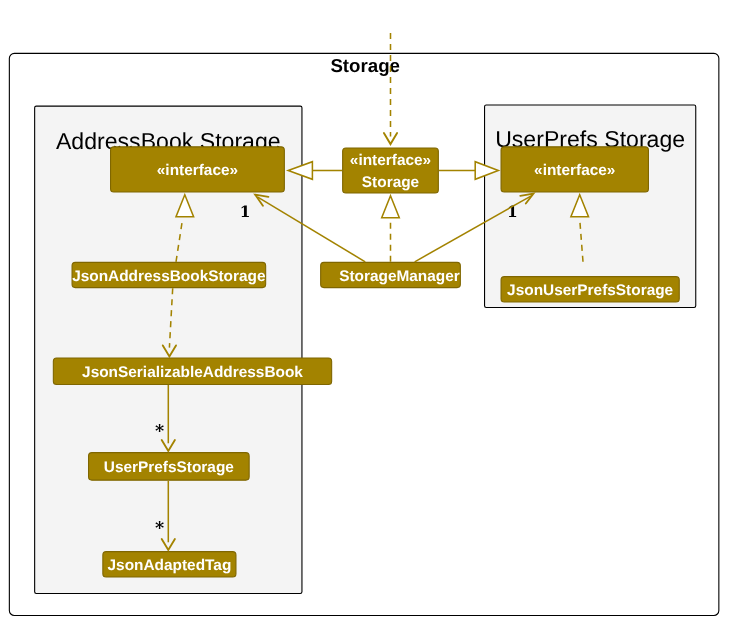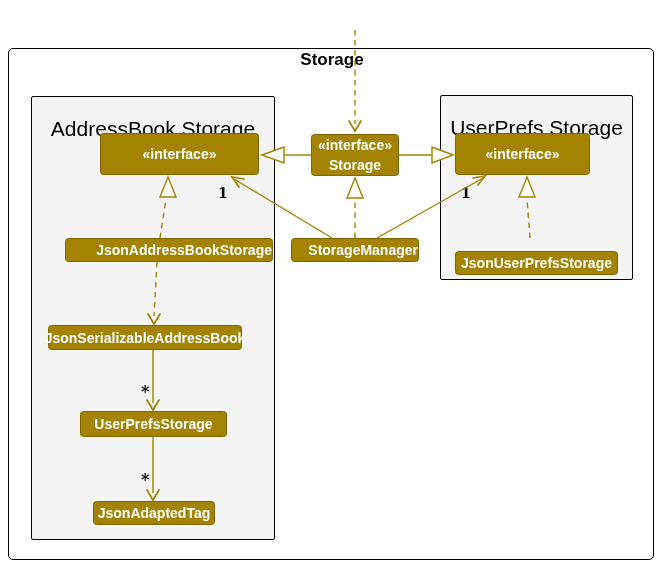--- a/index.html
+++ b/index.html
@@ -39,24 +39,24 @@
   .node{
     position:absolute;background:var(--storage-gold);
     border:1px solid var(--node-border);border-radius:3.5px;
     color:var(--node-text);font-size:14px;line-height:20px;
     display:flex;flex-direction:column;align-items:center;justify-content:center;
     text-align:center;box-sizing:border-box;white-space:nowrap;font-weight:bold;
   }
   .n-absif{left:100px;top:133px;width:159px;height:42px;}
   .n-stoif{left:311px;top:134px;width:88px;height:42px;}
   .n-upsif{left:455px;top:133px;width:135px;height:42px;}
-  .n-jabs{left:65px;top:238px;width:208px;height:24px;align-items:flex-end;}
+  .n-jabs{left:65px;top:238px;width:177px;height:24px;}
   .n-sm{left:291px;top:238px;width:128px;height:24px;align-items:flex-end;}
   .n-jups{left:455px;top:238px;width:163px;height:24px;margin-top:13px;}
-  .n-jsab{left:48px;top:325px;width:194px;height:25px;text-align:right;}
+  .n-jsab{left:48px;top:325px;width:254px;height:25px;text-align:right;}
   .n-jap{left:80px;top:411px;width:147px;height:26px;}
   .n-jat{left:93px;top:501px;width:122px;height:24px;}
   .edge-label{
     position:absolute;font-family:"DejaVu Serif",serif;
     font-weight:bold;font-size:14px;color:#000;line-height:14px;
   }
   .lbl-1-left{left:218px;top:186px;}
   .lbl-1-right{left:461px;top:186px;}
   .lbl-star-1{left:141px;top:385px;font-size:16px;}
   .lbl-star-2{left:141px;top:473px;font-size:16px;}

